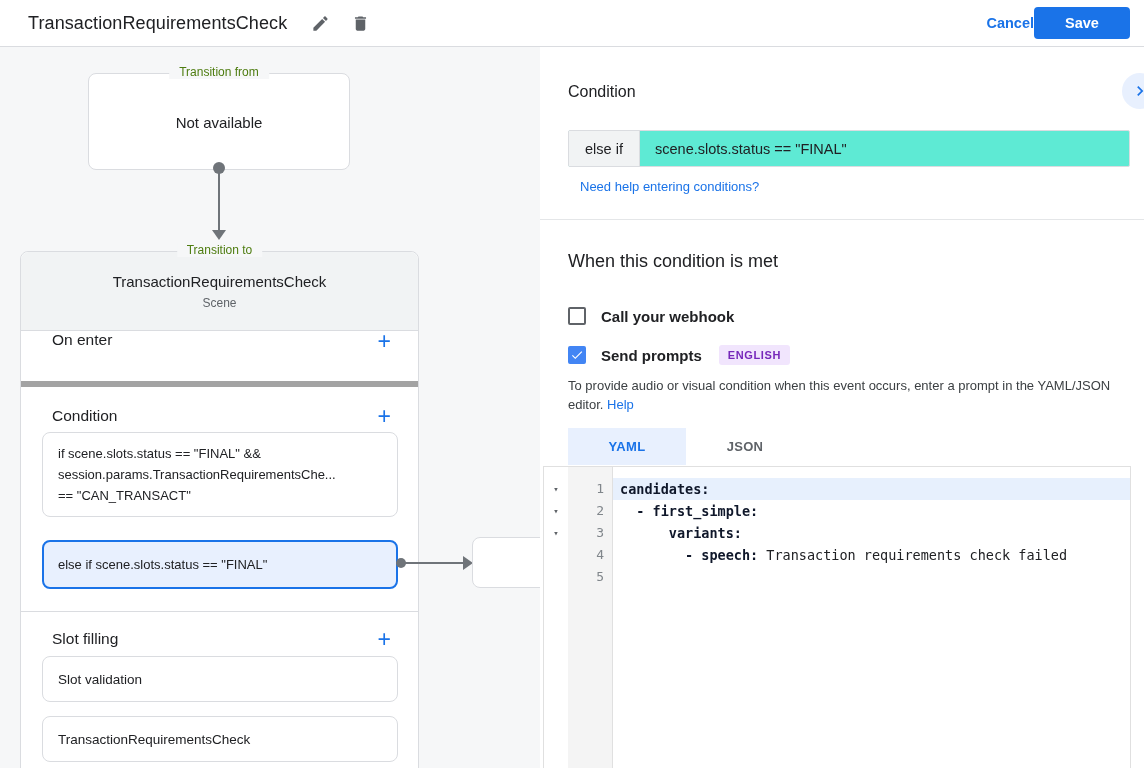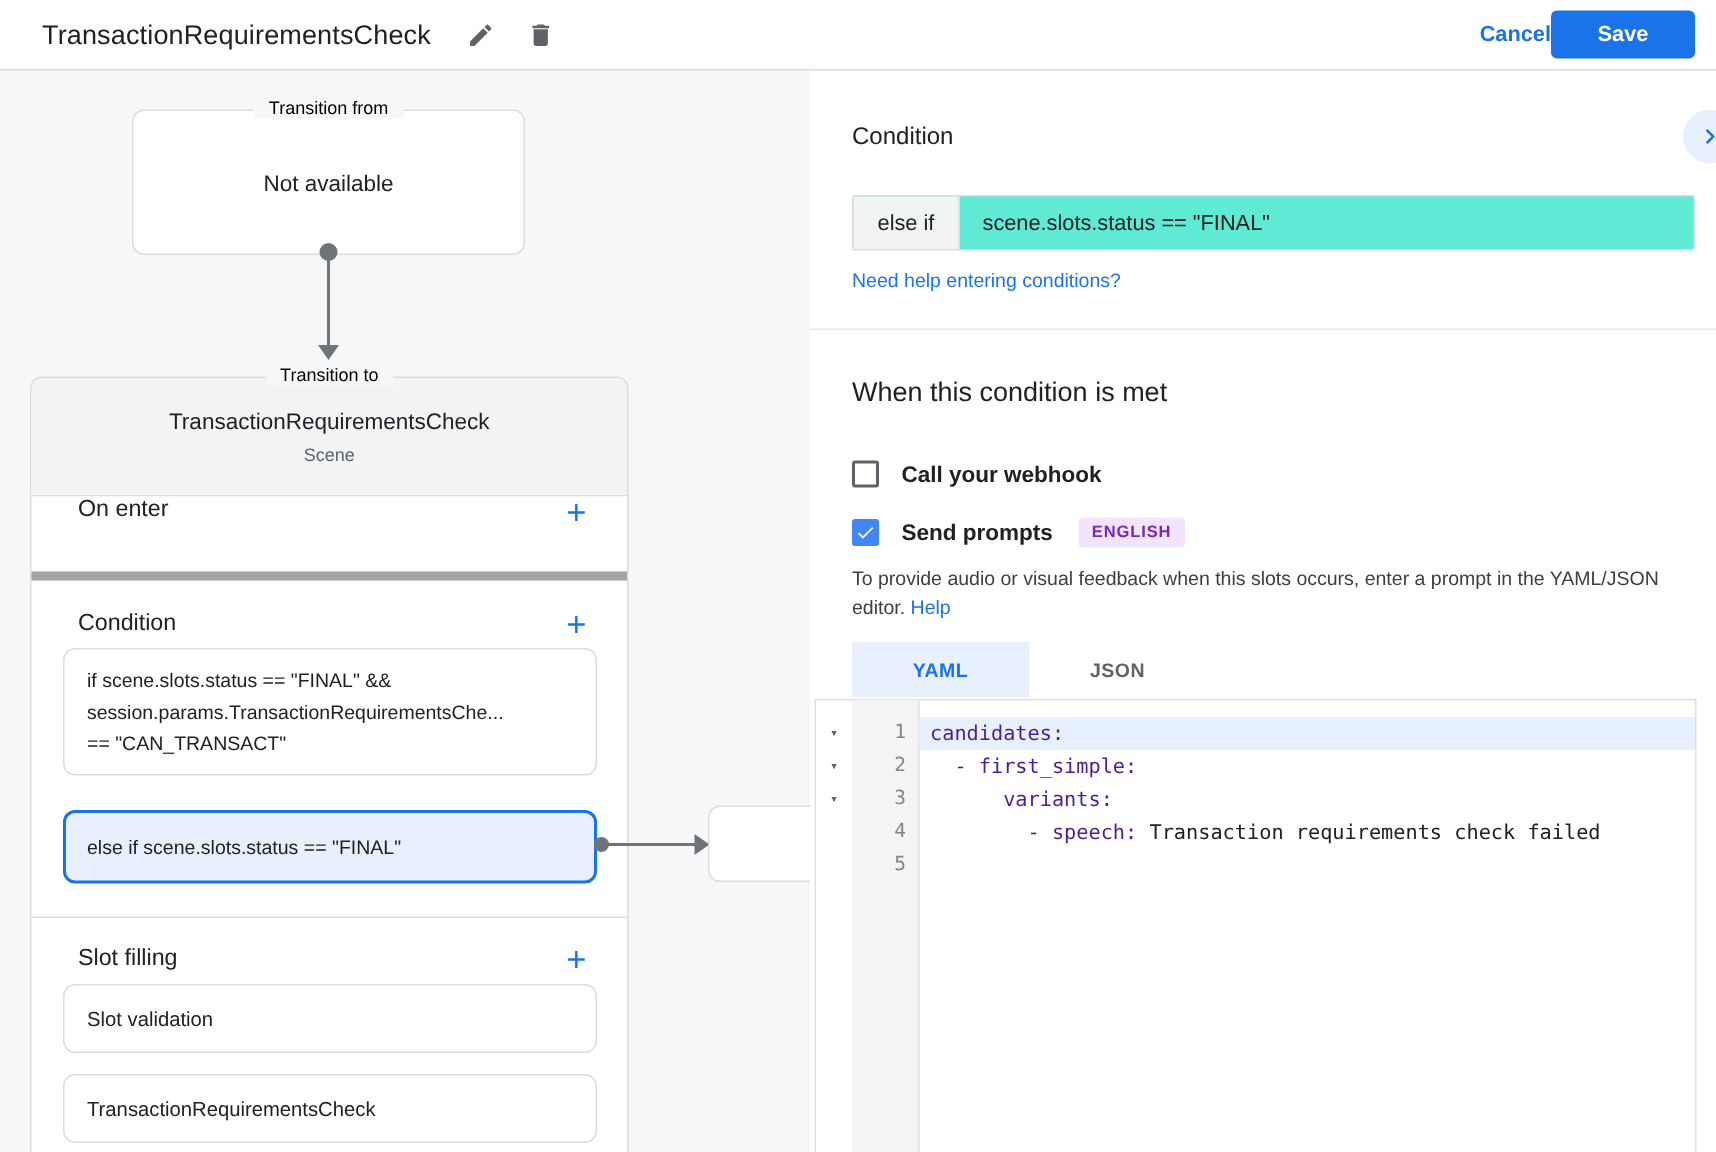--- a/index.html
+++ b/index.html
@@ -26,21 +26,21 @@
   
   .left-pane { position:absolute; top:47px; left:0; width:540px; height:721px;
     background:#f6f7f8; overflow:hidden; }
   .right-panel { position:absolute; top:47px; left:540px; width:604px; height:721px;
     background:#fff; overflow:hidden; }
 
   
   .tfrom-box { position:absolute; left:88px; top:26px; width:262px; height:97px;
     background:#fff; border:1px solid #dadce0; border-radius:8px; }
   .legend { position:absolute; top:-9px; left:50%; transform:translateX(-50%);
-    background:#f6f7f8; padding:0 10px; font-size:12px; color:#000000; white-space:nowrap; }
+    background:#f6f7f8; padding:0 10px; font-size:12px; color:#4d7c0f; white-space:nowrap; }
   .tfrom-text { text-align:center; margin-top:40px; font-size:15px; color:#202124; }
 
   .v-dot { position:absolute; left:213px; top:115px; width:12px; height:12px;
     border-radius:50%; background:#6f7479; }
   .v-line { position:absolute; left:218px; top:121px; width:2px; height:62px; background:#6f7479; }
   .v-head { position:absolute; left:212px; top:183px; width:0; height:0;
     border-left:7px solid transparent; border-right:7px solid transparent;
     border-top:10px solid #6f7479; }
 
   
@@ -84,21 +84,21 @@
     border-radius:50%; background:#e8f0fe; border:none; cursor:pointer;
     display:flex; align-items:center; justify-content:center; }
   .collapse-btn svg { width:20px; height:20px; fill:#1a73e8; }
 
   .cond-input-group { position:absolute; left:28px; top:83px; width:562px; height:37px;
     border:1px solid #dadce0; border-radius:2px; display:flex; background:#5eead4; }
   .cond-prefix { width:71px; background:#f1f3f4; border-right:1px solid #dadce0;
     display:flex; align-items:center; justify-content:center; font-size:14.5px; color:#202124; }
   .cond-value { flex:1; border:none; outline:none; padding:0 0 0 15px; font-size:14.5px;
     color:#202124; font-family:inherit; background:transparent; }
-  .help-link { position:absolute; left:28px; top:132px; font-size:13px; color:#1a73e8;
+  .help-link { position:absolute; left:40px; top:132px; font-size:13px; color:#1a73e8;
     text-decoration:none; cursor:pointer; }
   .panel-divider { position:absolute; left:0; top:172px; width:604px; height:1px; background:#e4e6e8; }
 
   .section-title { position:absolute; left:28px; top:204px; font-size:18px; color:#202124; }
 
   .check-row { position:absolute; left:28px; display:flex; align-items:center; cursor:pointer; }
   .row-webhook { top:260px; }
   .row-prompts { top:298px; }
   .checkbox { width:18px; height:18px; border:2px solid #5f6368; border-radius:2px;
     background:#fff; flex:none; }
@@ -123,21 +123,21 @@
     border:1px solid #e0e0e0; border-bottom:none; background:#fff; }
   .gutter-bg { position:absolute; left:24px; top:0; bottom:0; width:45px;
     background:#f4f4f4; border-right:1px solid #e0e0e0; }
   .code-rows { position:relative; padding-top:11px; }
   .crow { display:flex; height:22px; font-family:"DejaVu Sans Mono", monospace; }
   .fold { width:24px; text-align:center; font-size:9px; color:#5f6368; line-height:22px; flex:none; }
   .lnum { width:45px; padding-right:9px; text-align:right; font-size:13px; color:#80868b;
     line-height:22px; flex:none; }
   .lcode { flex:1; padding-left:7px; font-size:13.5px; line-height:22px; white-space:pre; }
   .crow.hl .lcode { background:#e7f0fd; }
-  .seg-key { color:#4c1d95; }
+  .seg-key { color:#0f172a;font-weight:bold; }
   .seg-plain { color:#202124; }
 </style>
 </head>
 <body>
 
 <div class="app">
 
   <div class="header">
     <span class="page-title">TransactionRequirementsCheck</span>
     <button class="hicon-btn edit-btn">
@@ -236,21 +236,21 @@
       <span class="checkbox checked">
         <svg viewBox="0 0 24 24">
             <path d="M9 16.2L4.8 12l-1.4 1.4L9 19 21 7l-1.4-1.4z"></path>
           </svg>
       </span>
       <span class="check-label">Send prompts</span>
       <span class="lang-badge">ENGLISH</span>
     </div>
 
     <div class="hint">
-      <span>To provide audio or visual feedback when this slots occurs, enter a prompt in the YAML/JSON</span><br>
+      <span>To provide audio or visual condition when this event occurs, enter a prompt in the YAML/JSON</span><br>
       <span>editor.</span>
       <a>Help</a>
     </div>
 
     <div class="tabs">
       <div class="tab active">YAML</div>
       <div class="tab">JSON</div>
     </div>
 
     <div class="editor">

